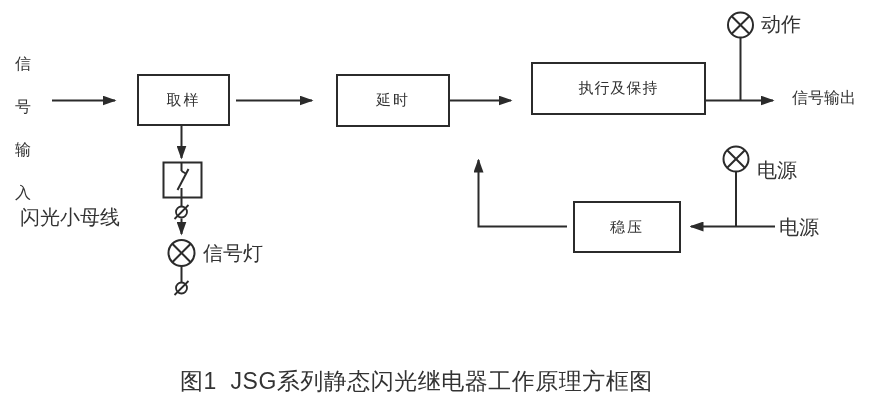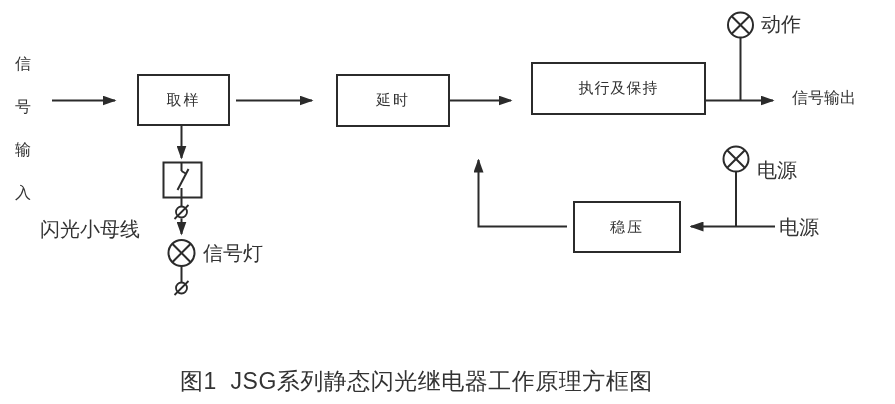--- a/index.html
+++ b/index.html
@@ -31,21 +31,21 @@
   .box-regulator{left:567px;top:201px;width:108px;height:52px;}
   .lbl{
     position:absolute;color:var(--text);
     font-size:20px;white-space:nowrap;line-height:1.1;
   }
   .lbl-input{
     left:15px;top:42px;width:28px;
     font-size:16px;line-height:43px;
     word-break:break-all;white-space:normal;
   }
-  .lbl-flash-bus{left:40px;top:206px;margin-top:12px;}
+  .lbl-flash-bus{left:20px;top:206px;}
   .lbl-dc-bus{left:43px;top:268px;}
   .lbl-signal-lamp{left:203px;top:242px;}
   .lbl-action{left:761px;top:13px;}
   .lbl-power-lamp{left:757px;top:159px;}
   .lbl-signal-output{left:792px;top:89px;font-size:16px;}
   .lbl-power-source{left:779px;top:216px;}
   .caption{
     position:absolute;left:180px;top:366px;
     font-size:23px;color:var(--text);
     white-space:pre;letter-spacing:0.5px;

